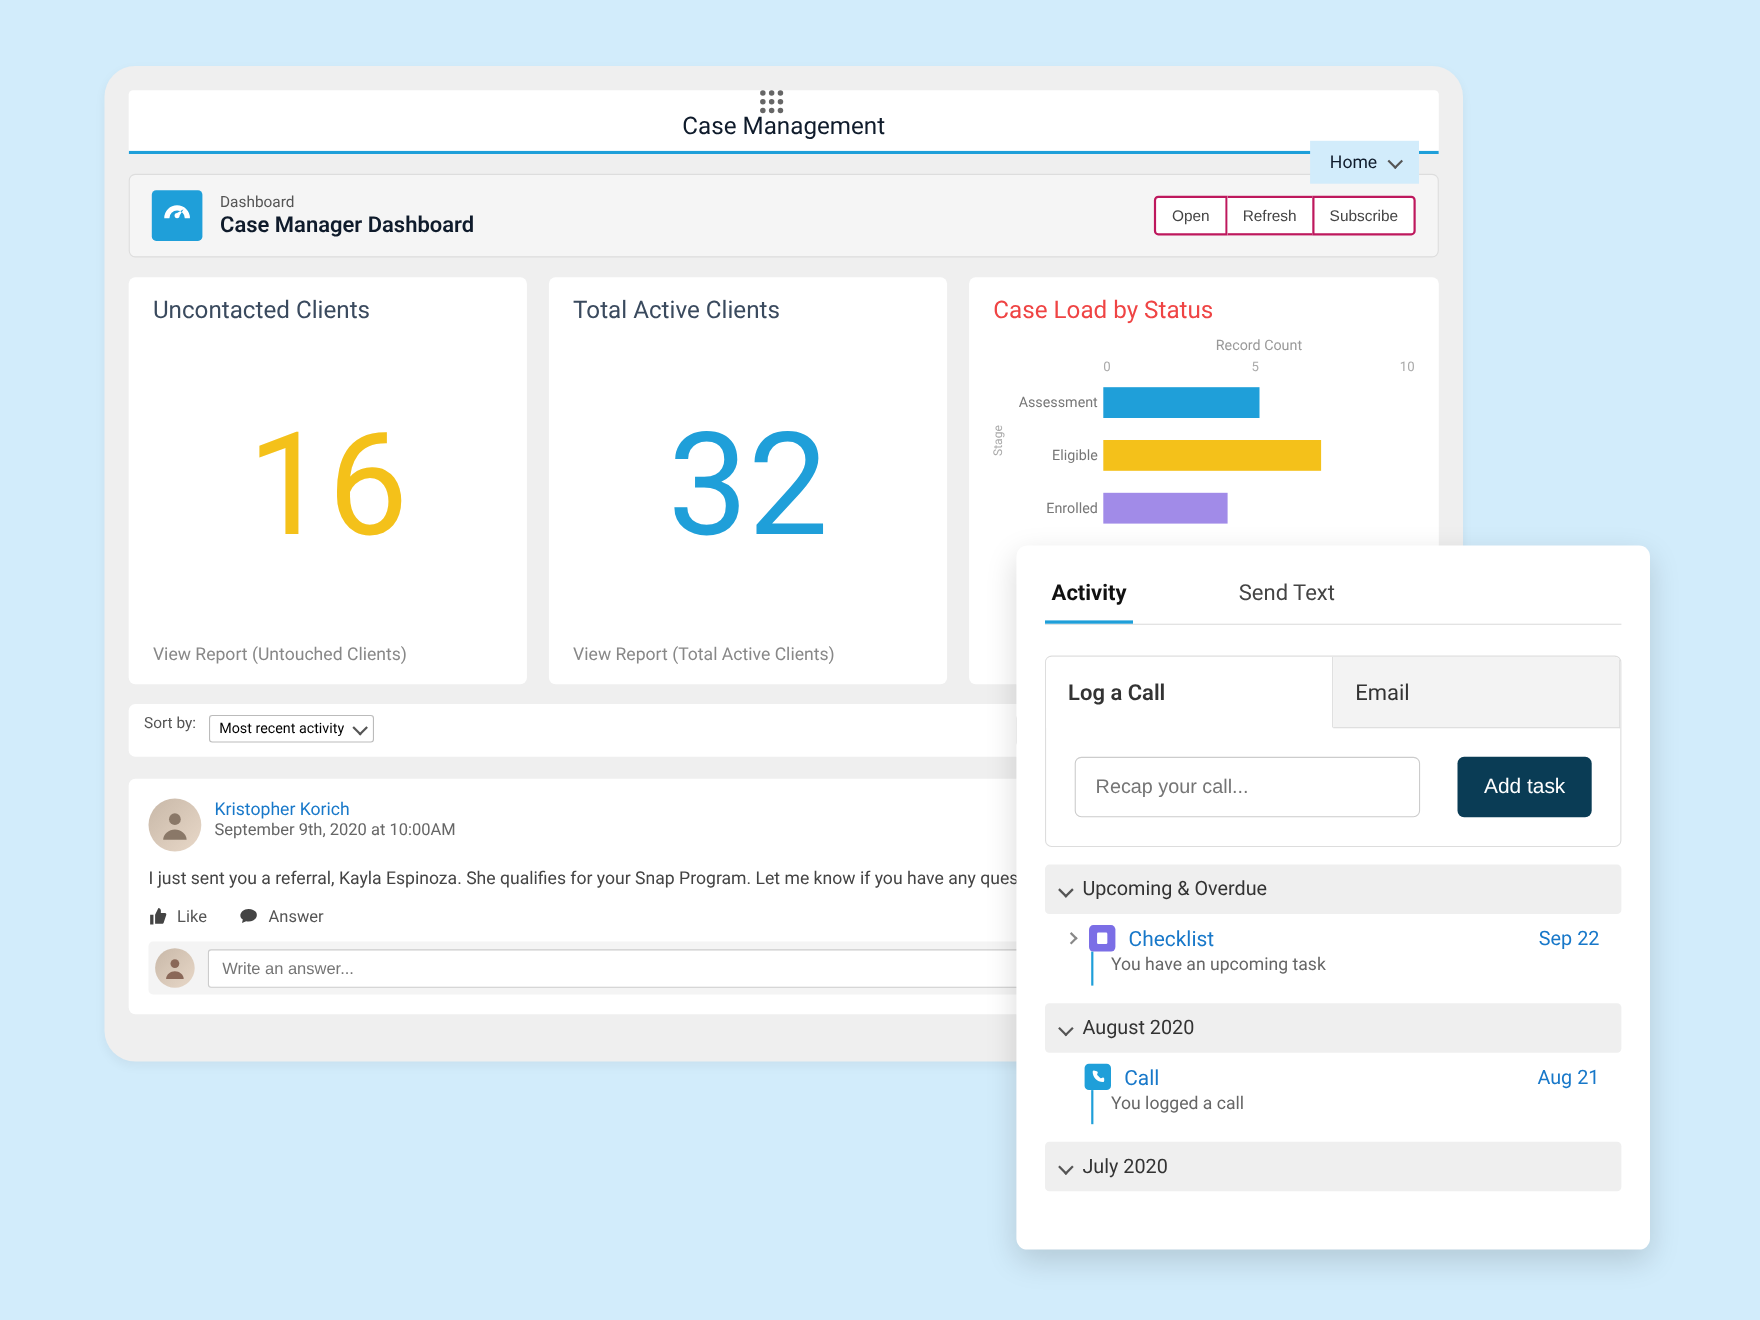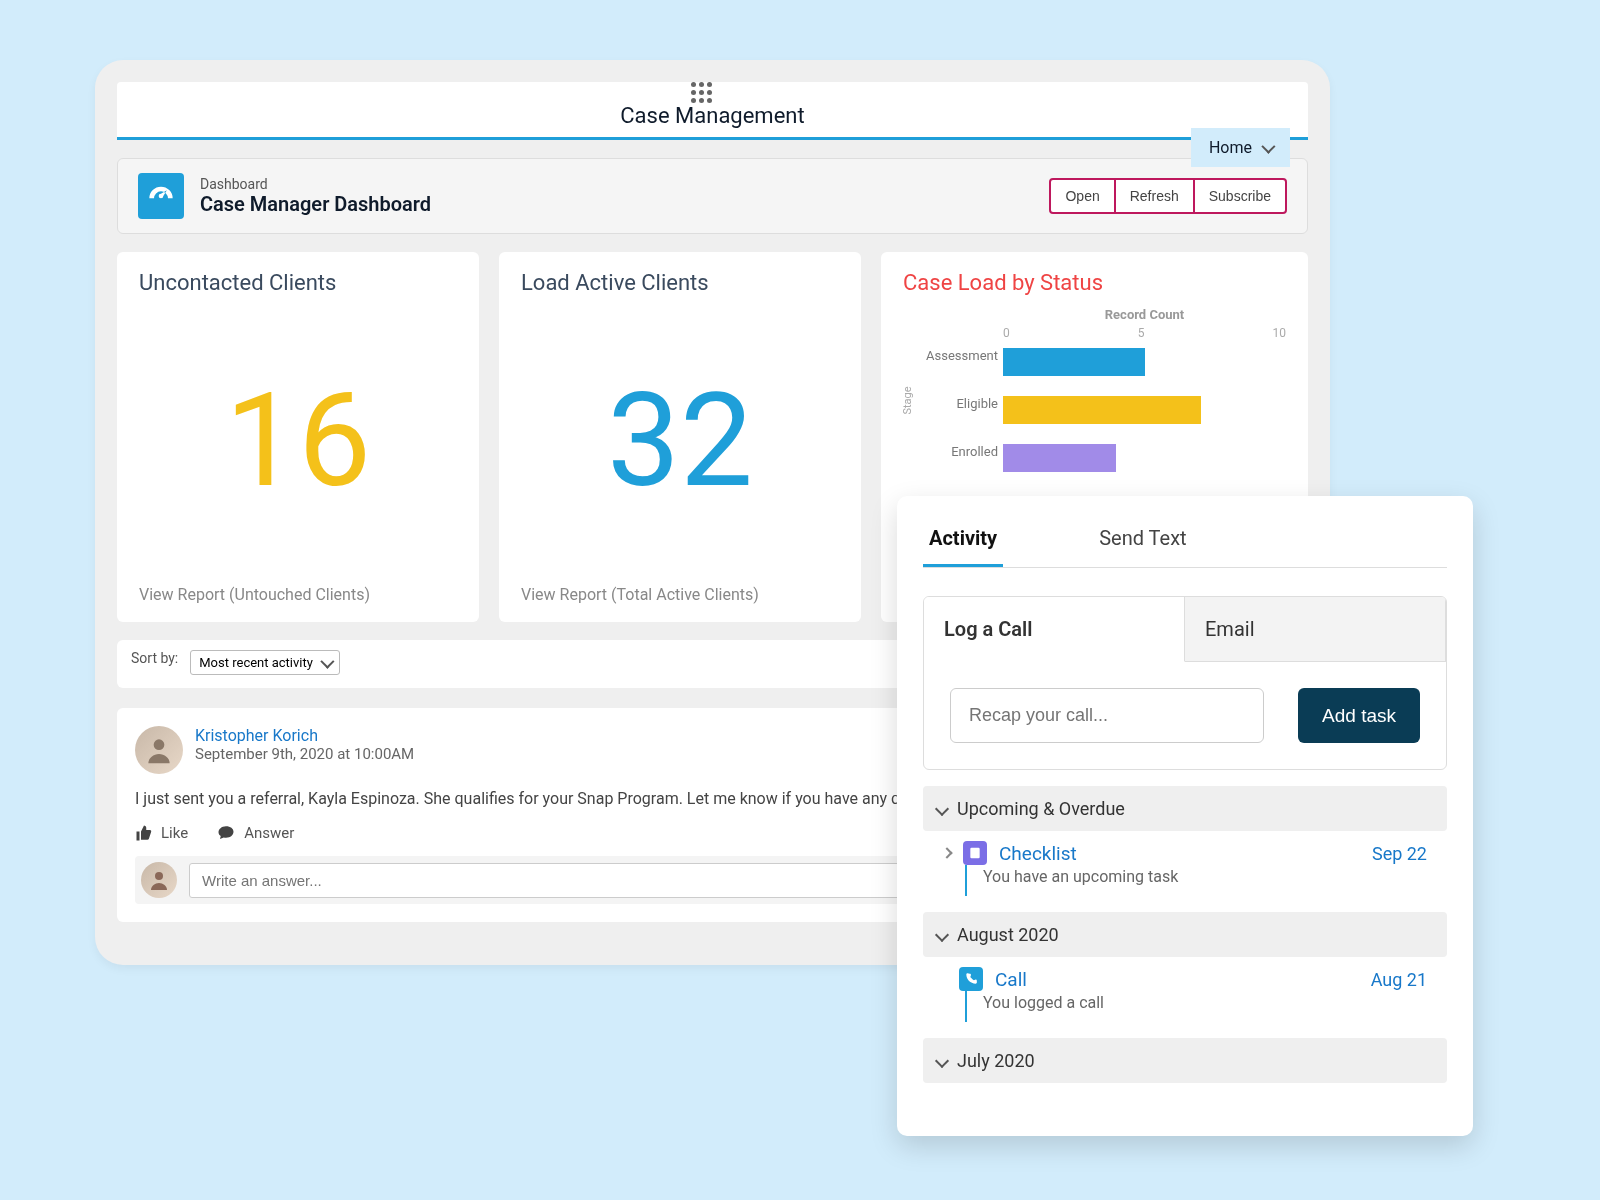--- a/index.html
+++ b/index.html
@@ -106,23 +106,23 @@
   flex: 1; display: flex; align-items: center; justify-content: center;
 }
 .metric-value.yellow { color: #f4c11a; }
 .metric-value.blue { color: #1f9fd9; }
 .view-report { color: #888; font-size: 16px; }
 
 
 .chart-card { flex: 1; background: #fff; border-radius: 6px; padding: 18px 22px; }
 .chart-card h3 { font-size: 22px; font-weight: 400; color: #ef4444; margin-bottom: 12px; }
 .chart-area { position: relative; padding-left: 100px; }
-.chart-x-title { text-align: center; font-size: 13px; color: #999; margin-bottom: 4px; font-weight: bold; }
+.chart-x-title { text-align: center; font-size: 13px; color: #999; margin-bottom: 4px; }
 .chart-ticks { display: flex; justify-content: space-between; font-size: 12px; color: #aaa; margin-bottom: 8px; }
-.bar-row { display: flex; align-items: flex-start; height: 36px; margin-bottom: 12px; }
+.bar-row { display: flex; align-items: center; height: 36px; margin-bottom: 12px; }
 .bar-label { position: absolute; left: 20px; width: 75px; text-align: right; font-size: 13px; color: #777; }
 .y-title { position: absolute; left: -10px; top: 50%; transform: rotate(-90deg); font-size: 11px; color: #aaa; }
 .bar { height: 28px; }
 
 
 .sort-row {
   background: #fff; border-radius: 6px; margin-top: 18px;
   padding: 10px 14px; display: flex; align-items: flex-start; gap: 12px;
 }
 .sort-row label { font-size: 14px; color: #555; }
@@ -160,21 +160,21 @@
 }
 .avatar.small { width: 36px; height: 36px; }
 .answer-row input {
   flex: 1; border: 1px solid #ccc; border-radius: 3px; padding: 8px 12px;
   font-size: 15px; color: #555;
 }
 
 
 .activity-panel {
   position: absolute;
-  left: 897px; top: 496px;
+  left: 924px; top: 496px;
   width: 576px; height: 640px;
   background: #fff; border-radius: 10px;
   box-shadow: 0 10px 28px rgba(0,0,0,0.15);
   padding: 22px 26px;
 }
 .tab-row { display: flex; gap: 90px; border-bottom: 1px solid #ddd; }
 .tab { font-size: 20px; padding: 8px 6px 14px; color: #444; cursor: pointer; }
 .tab.active { font-weight: 700; color: #111; border-bottom: 3px solid #1f9fd9; }
 
 .subpanel {
@@ -257,21 +257,21 @@
   </div>
 
   <div class="cards-row">
     <div class="metric-card">
       <h3>Uncontacted Clients</h3>
       <div class="metric-value yellow">16</div>
       <div class="view-report">View Report (Untouched Clients)</div>
     </div>
 
     <div class="metric-card">
-      <h3>Load Active Clients</h3>
+      <h3>Total Active Clients</h3>
       <div class="metric-value blue">32</div>
       <div class="view-report">View Report (Total Active Clients)</div>
     </div>
 
     <div class="chart-card">
       <h3>Case Load by Status</h3>
       <div class="chart-area">
         <div class="chart-x-title">Record Count</div>
         <div class="chart-ticks">
           <span>0</span>

